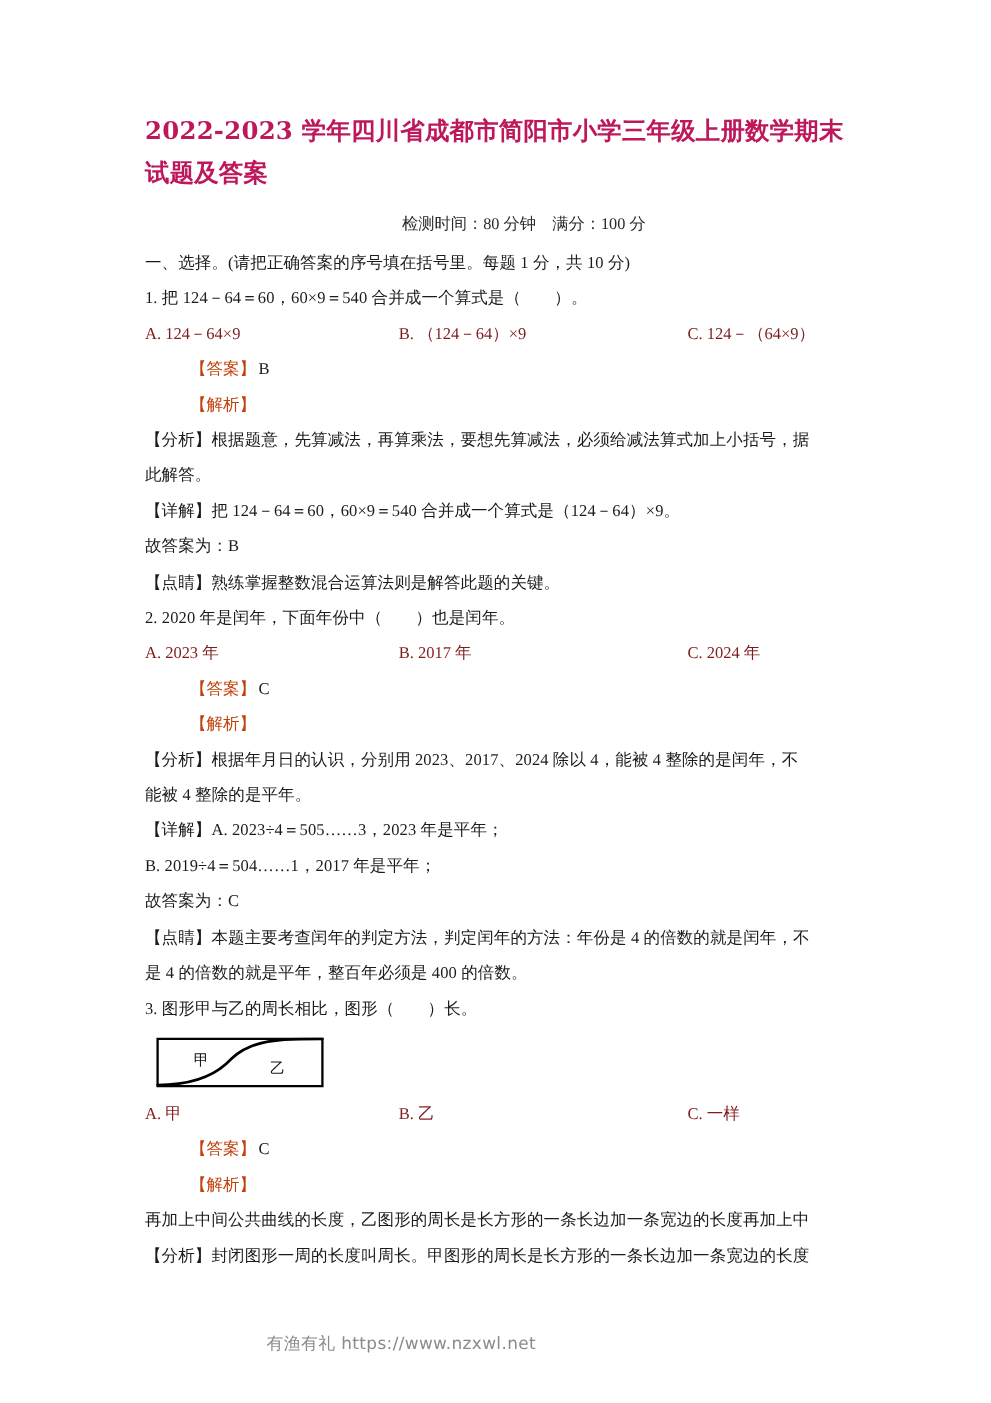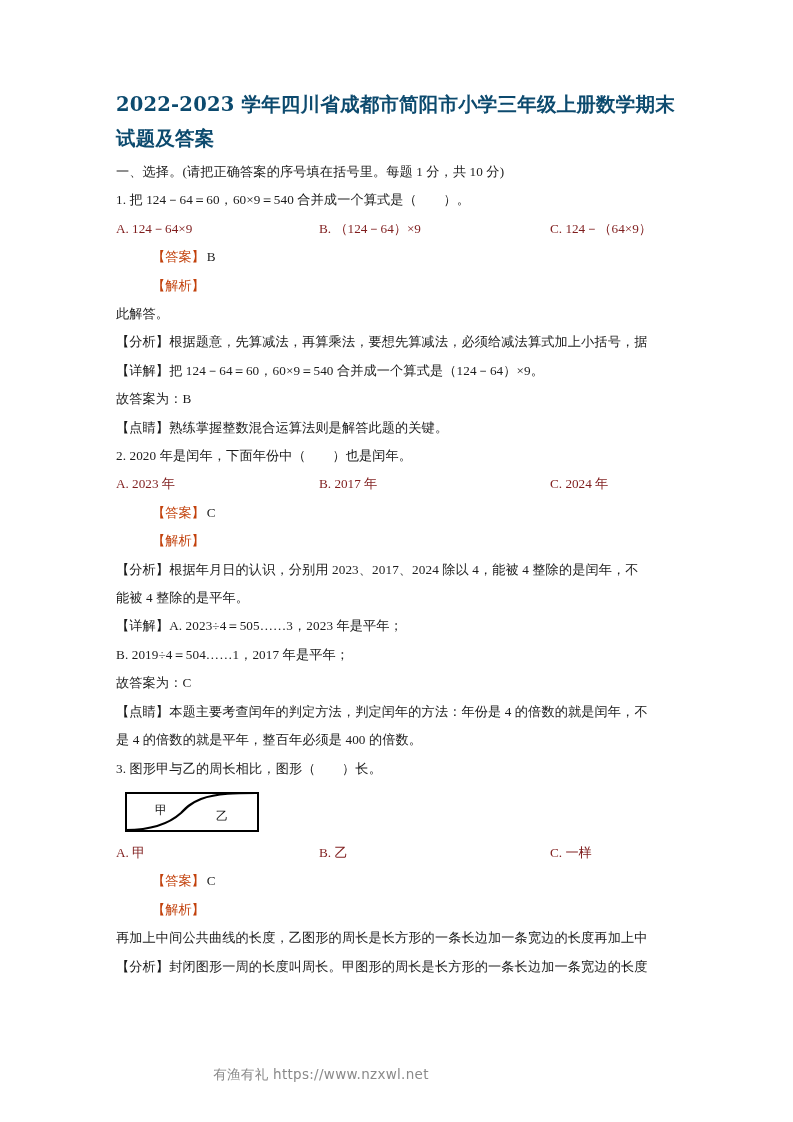--- a/index.html
+++ b/index.html
@@ -28,21 +28,21 @@
     top: 88px;
     width: 566px;
   }
 
   
   .doc-title {
     font-family: "DejaVu Serif", "Liberation Serif", serif;
     font-weight: bold;
     font-size: 19.5px;
     line-height: 34px;
-    color: #0c4a6e;
+    color: #be185d;
     letter-spacing: 0.2px;
     margin: 0 0 2px 0;
     text-align: left;
   }
 
   
   .doc-subtitle {
     font-size: 13px;
     line-height: 30px;
     color: #2a2a2a;
@@ -123,37 +123,38 @@
   }
 </style>
 </head>
 <body>
 
 <div class="page">
   <div class="content">
 
     <h1 class="doc-title">2022-2023 学年四川省成都市简阳市小学三年级上册数学期末试题及答案</h1>
 
+    <div class="doc-subtitle">检测时间：80 分钟　满分：100 分</div>
 
     <div class="line">一、选择。(请把正确答案的序号填在括号里。每题 1 分，共 10 分)</div>
 
     <div class="line">1. 把 124－64＝60，60×9＝540 合并成一个算式是（　　）。</div>
 
     <div class="options">
       <span class="opt a">A. 124－64×9</span>
       <span class="opt b">B. （124－64）×9</span>
       <span class="opt c">C. 124－（64×9）</span>
     </div>
 
     <div class="tag-line"><span class="tag">【答案】</span><span class="tag-val">B</span></div>
 
     <div class="tag-line"><span class="tag">【解析】</span></div>
 
+    <div class="line">【分析】根据题意，先算减法，再算乘法，要想先算减法，必须给减法算式加上小括号，据</div>
     <div class="line">此解答。</div>
-    <div class="line">【分析】根据题意，先算减法，再算乘法，要想先算减法，必须给减法算式加上小括号，据</div>
     <div class="line">【详解】把 124－64＝60，60×9＝540 合并成一个算式是（124－64）×9。</div>
     <div class="line">故答案为：B</div>
     <div class="line">【点睛】熟练掌握整数混合运算法则是解答此题的关键。</div>
 
     <div class="line">2. 2020 年是闰年，下面年份中（　　）也是闰年。</div>
 
     <div class="options">
       <span class="opt a">A. 2023 年</span>
       <span class="opt b">B. 2017 年</span>
       <span class="opt c">C. 2024 年</span>

